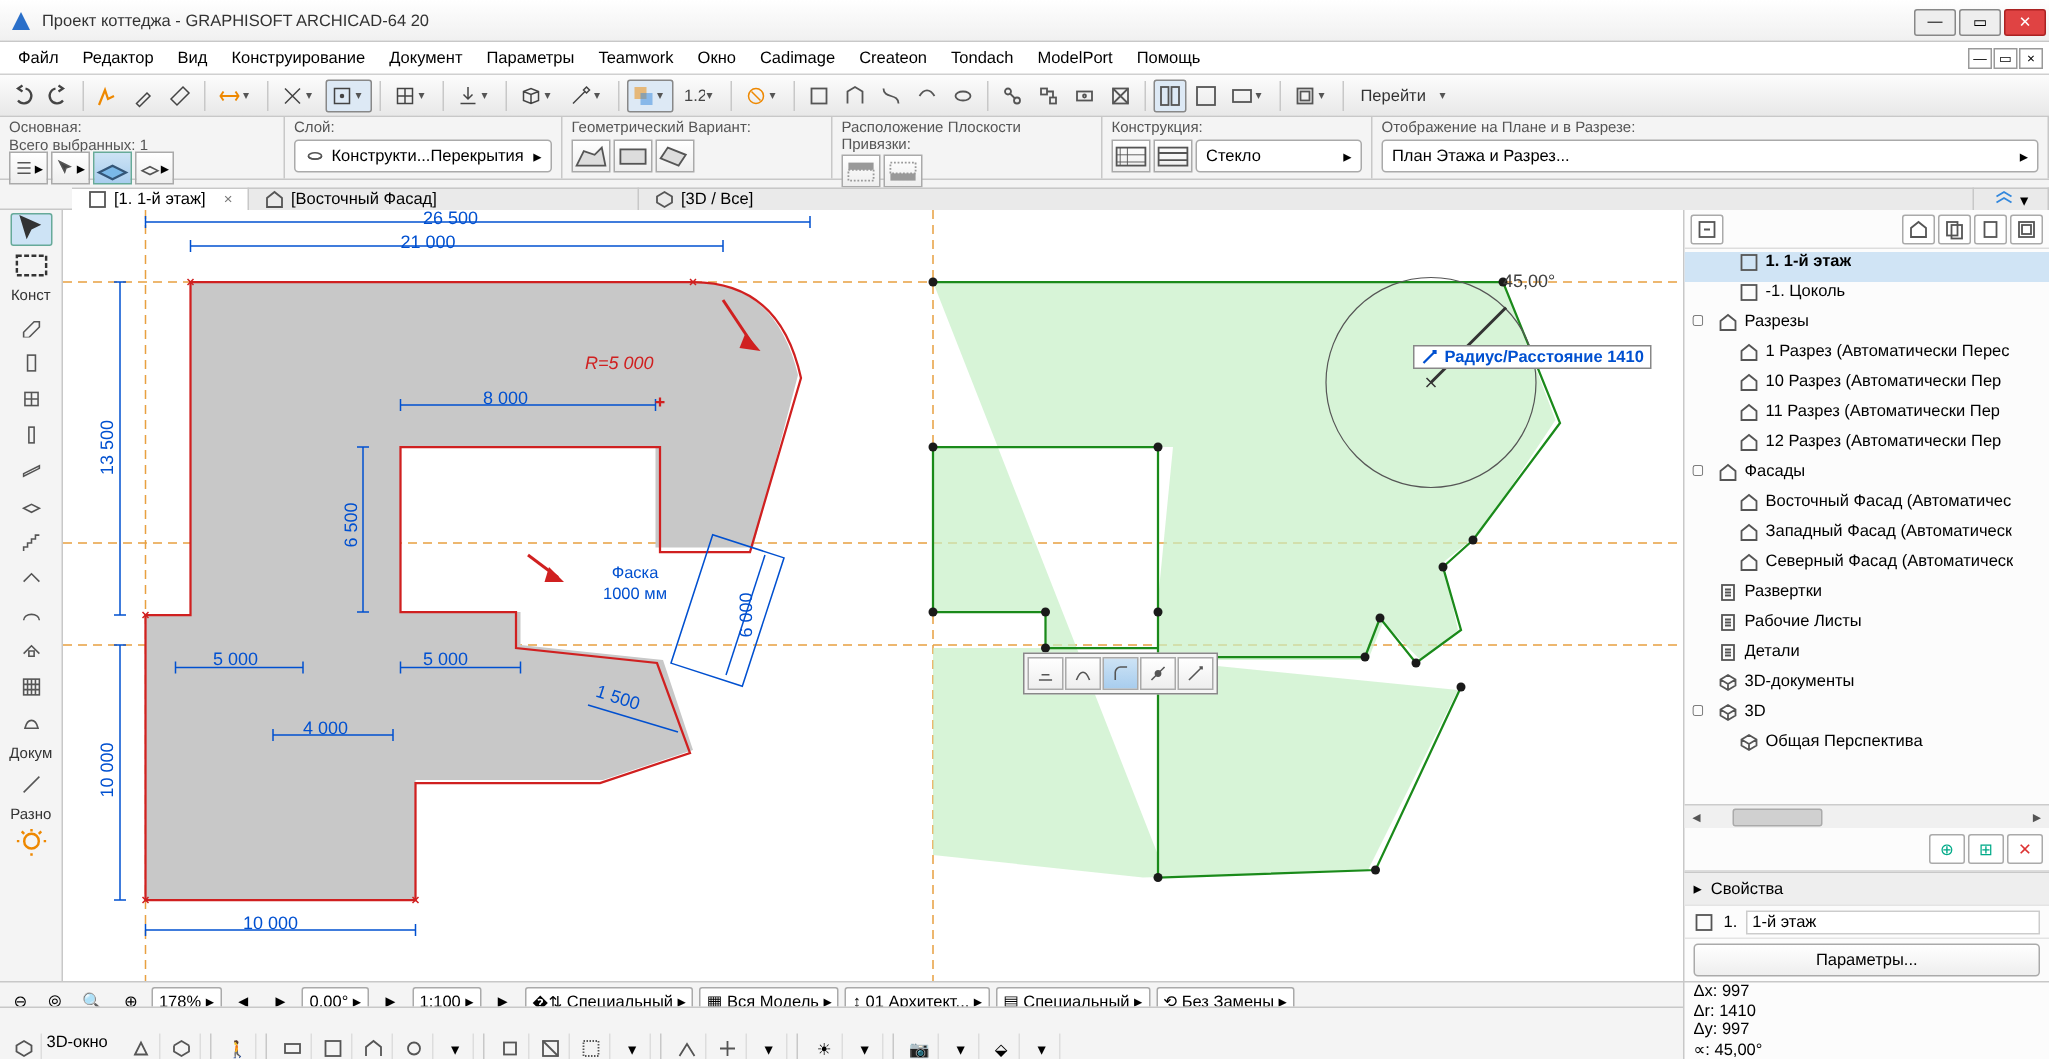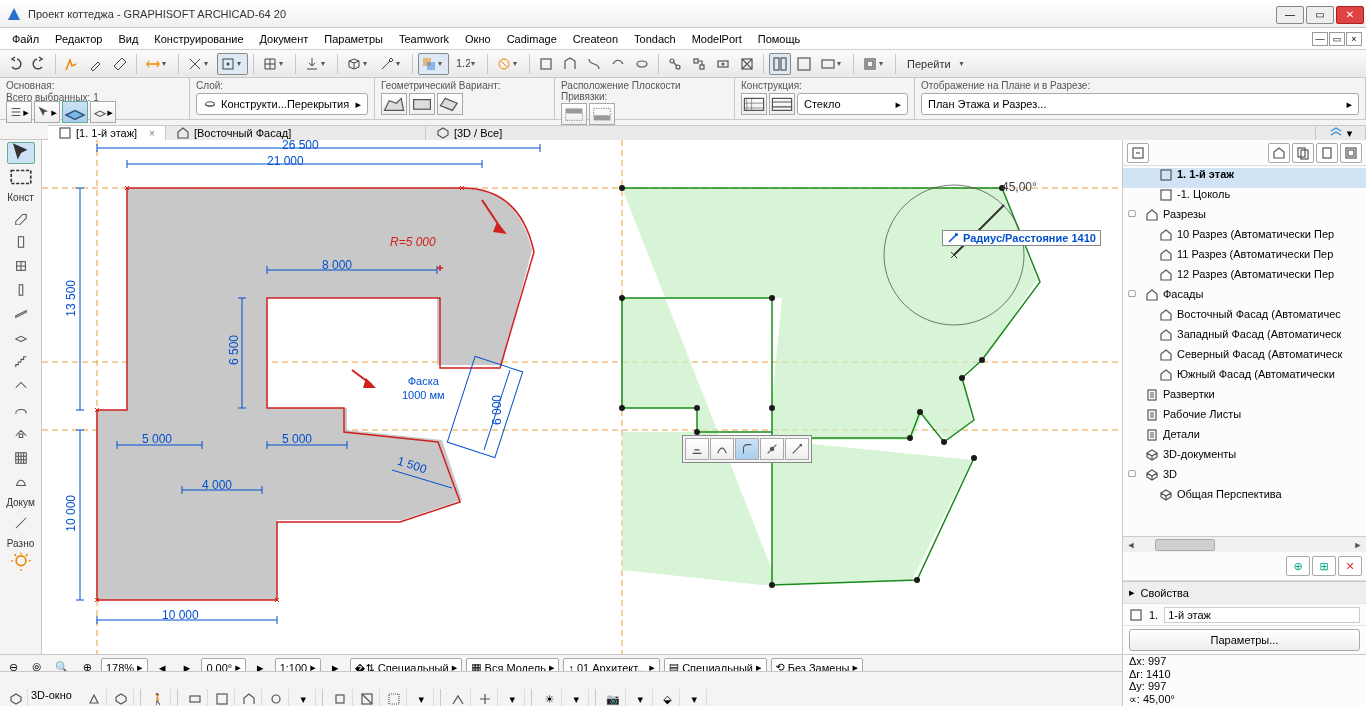--- a/index.html
+++ b/index.html
@@ -704,20 +704,28 @@
             <path d="M2 12V6l5-4 5 4v6z"></path>
           </svg>
           <span class="txt">Разрезы</span>
         </div>
         <div class="trow">
           <span class="caret"></span>
           <span class="ind" style="width:14px"></span>
           <svg class="smic" viewBox="0 0 14 14">
             <path d="M2 12V6l5-4 5 4v6z"></path>
           </svg>
+          <span class="txt">1 Разрез (Автоматически Перес</span>
+        </div>
+        <div class="trow">
+          <span class="caret"></span>
+          <span class="ind" style="width:14px"></span>
+          <svg class="smic" viewBox="0 0 14 14">
+            <path d="M2 12V6l5-4 5 4v6z"></path>
+          </svg>
           <span class="txt">10 Разрез (Автоматически Пер</span>
         </div>
         <div class="trow">
           <span class="caret"></span>
           <span class="ind" style="width:14px"></span>
           <svg class="smic" viewBox="0 0 14 14">
             <path d="M2 12V6l5-4 5 4v6z"></path>
           </svg>
           <span class="txt">11 Разрез (Автоматически Пер</span>
         </div>
@@ -753,28 +761,20 @@
           </svg>
           <span class="txt">Западный Фасад (Автоматическ</span>
         </div>
         <div class="trow">
           <span class="caret"></span>
           <span class="ind" style="width:14px"></span>
           <svg class="smic" viewBox="0 0 14 14">
             <path d="M2 12V6l5-4 5 4v6z"></path>
           </svg>
           <span class="txt">Северный Фасад (Автоматическ</span>
-        </div>
-        <div class="trow">
-          <span class="caret"></span>
-          <span class="ind" style="width:14px"></span>
-          <svg class="smic" viewBox="0 0 14 14">
-            <path d="M2 12V6l5-4 5 4v6z"></path>
-          </svg>
-          <span class="txt">Южный Фасад (Автоматически</span>
         </div>
         <div class="trow">
           <span class="caret"></span>
           <span class="ind" style="width:0px"></span>
           <svg class="smic" viewBox="0 0 14 14">
             <rect x="3" y="2" width="8" height="10"></rect>
             <path d="M5 5h4M5 7h4M5 9h4"></path>
           </svg>
           <span class="txt">Развертки</span>
         </div>

